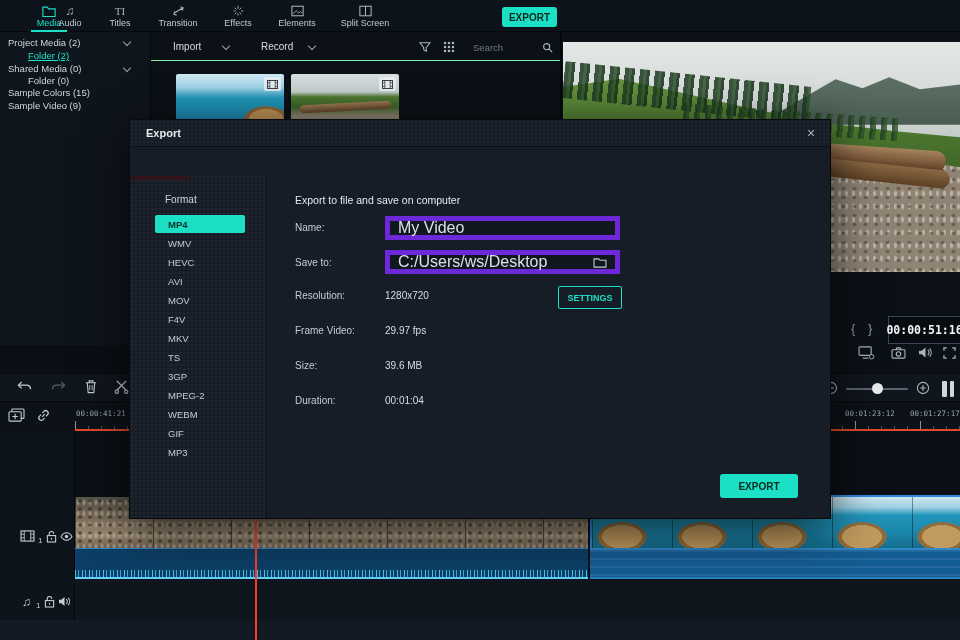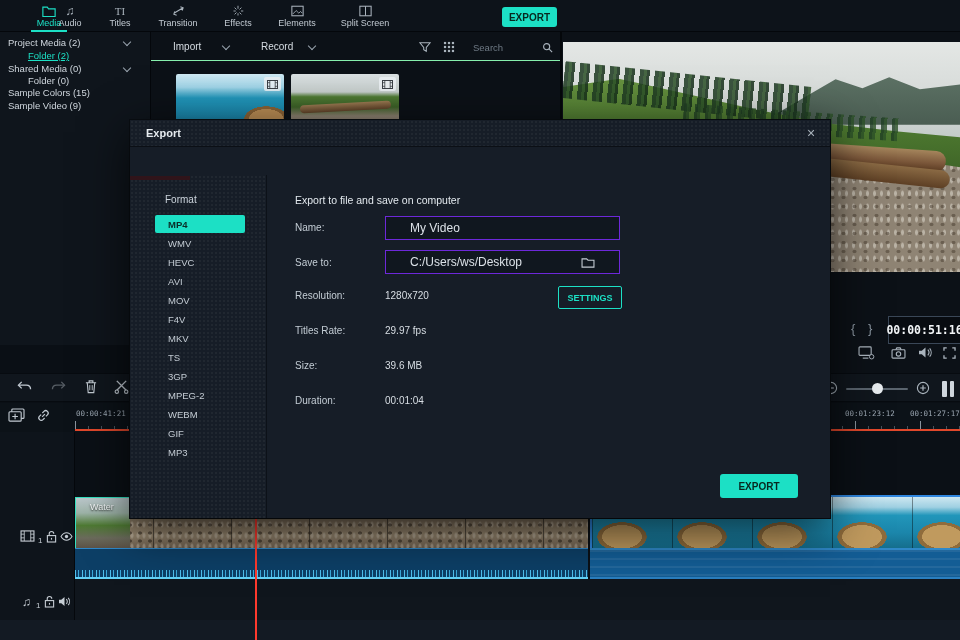--- a/index.html
+++ b/index.html
@@ -121,21 +121,21 @@
   .dlg-tab.active { color:#1ce0c5; }
   .dlg-tab.active::after { content:""; position:absolute; left:6px; right:6px; bottom:0; height:2px; background:#1ce0c5; }
   #fmt-col { position:absolute; left:0; top:55px; width:137px; height:343px; border-right:1px solid #0c1118; }
   #fmt-col .sliver { position:absolute; left:0; top:1px; width:60px; height:4px; background:#30141a; }
   #fmt-label { position:absolute; left:35px; top:19px; font-size:10px; color:#ccd4dc; }
   .fmt { position:absolute; left:38px; width:80px; height:18px; font-size:9.5px; color:#c3cbd3; display:flex; align-items:center; }
   .fmt.sel { left:25px; width:90px; background:#1ce0c5; color:#0a2e28; border-radius:2px; padding-left:13px; font-weight:bold; }
   .dlg-heading { position:absolute; left:165px; top:74px; font-size:10.5px; color:#e2e8ed; }
   .frow-label { position:absolute; left:165px; font-size:10px; color:#c3ccd4; }
   .frow-value { position:absolute; left:255px; font-size:10px; color:#d8dee4; }
-  .dlg-input { position:absolute; left:255px; width:235px; height:24px; background:#10171f; border:1px solid #6d28d9; display:flex; align-items:center; padding:0 24px; font-size:12px; color:#dbe1e7; }
+  .dlg-input { position:absolute; left:255px; width:235px; height:24px; background:#10171f; border:5px solid #6d28d9; display:flex; align-items:center; padding:0 8px; font-size:16px; color:#dbe1e7; }
   #settings-btn { position:absolute; left:428px; top:166px; width:64px; height:23px; background:transparent; border:1px solid #1ce0c5; border-radius:2px; color:#1ce0c5; font-weight:bold; font-size:9px; display:flex; align-items:center; justify-content:center; }
   #dlg-export-btn { position:absolute; left:590px; top:354px; width:78px; height:24px; background:#1ce0c5; border:none; border-radius:3px; color:#07281f; font-weight:bold; font-size:10px; display:flex; align-items:center; justify-content:center; }
 
   .slider-track { position:absolute; left:846px; top:387px; width:62px; height:2px; background:#5a646e; border-radius:1px; }
   .slider-knob { position:absolute; left:872px; top:382px; width:11px; height:11px; border-radius:50%; background:#e8ecef; }
   .fitbars { position:absolute; left:942px; top:380px; width:15px; height:16px; display:flex; gap:3px; }
   .fitbars div { width:4.5px; height:16px; background:#cfd6dd; border-radius:1px; }
 </style>
 </head>
 <body>
@@ -403,23 +403,20 @@
       </span>
     <span class="ico abs" style="left:60px;top:99px">
         <svg width="13" height="11" viewBox="0 0 14 12">
           <path d="M1 6s2.5-4 6-4 6 4 6 4-2.5 4-6 4-6-4-6-4z" fill="none" stroke="#c6cdd4" stroke-width="1.1"></path>
           <circle cx="7" cy="6" r="1.8" fill="#c6cdd4"></circle>
         </svg>
       </span>
 
     <div class="clip-thumbs" style="left:75px;top:65px;width:513px;height:51px">
       <div class="clip1-tiles"></div>
-      <div class="water-tile">
-        <span class="water-label">Water</span>
-      </div>
     </div>
 
     <div class="wave1" style="left:75px;top:116px;width:513px;height:31px">
       <div class="bars"></div>
       <div class="base"></div>
     </div>
 
     <div class="clip-thumbs" style="left:590px;top:63px;width:370px;height:53px;border-top:2px solid #2f86df;border-left:2px solid #2f86df">
       <div class="clip2-tiles"></div>
     </div>
@@ -488,21 +485,21 @@
           <svg width="14" height="11" viewBox="0 0 15 12">
             <path d="M1 2h5l1.5 1.5H14V11H1z" fill="none" stroke="#c2cad2" stroke-width="1.2"></path>
           </svg>
         </span>
     </div>
 
     <span class="frow-label" style="top:170px">Resolution:</span>
     <span class="frow-value" style="top:170px">1280x720</span>
     <button id="settings-btn">SETTINGS</button>
 
-    <span class="frow-label" style="top:205px">Titles Rate:</span>
+    <span class="frow-label" style="top:205px">Frame Video:</span>
     <span class="frow-value" style="top:205px">29.97 fps</span>
 
     <span class="frow-label" style="top:240px">Size:</span>
     <span class="frow-value" style="top:240px">39.6 MB</span>
 
     <span class="frow-label" style="top:275px">Duration:</span>
     <span class="frow-value" style="top:275px">00:01:04</span>
 
     <button id="dlg-export-btn">EXPORT</button>
   </div>

